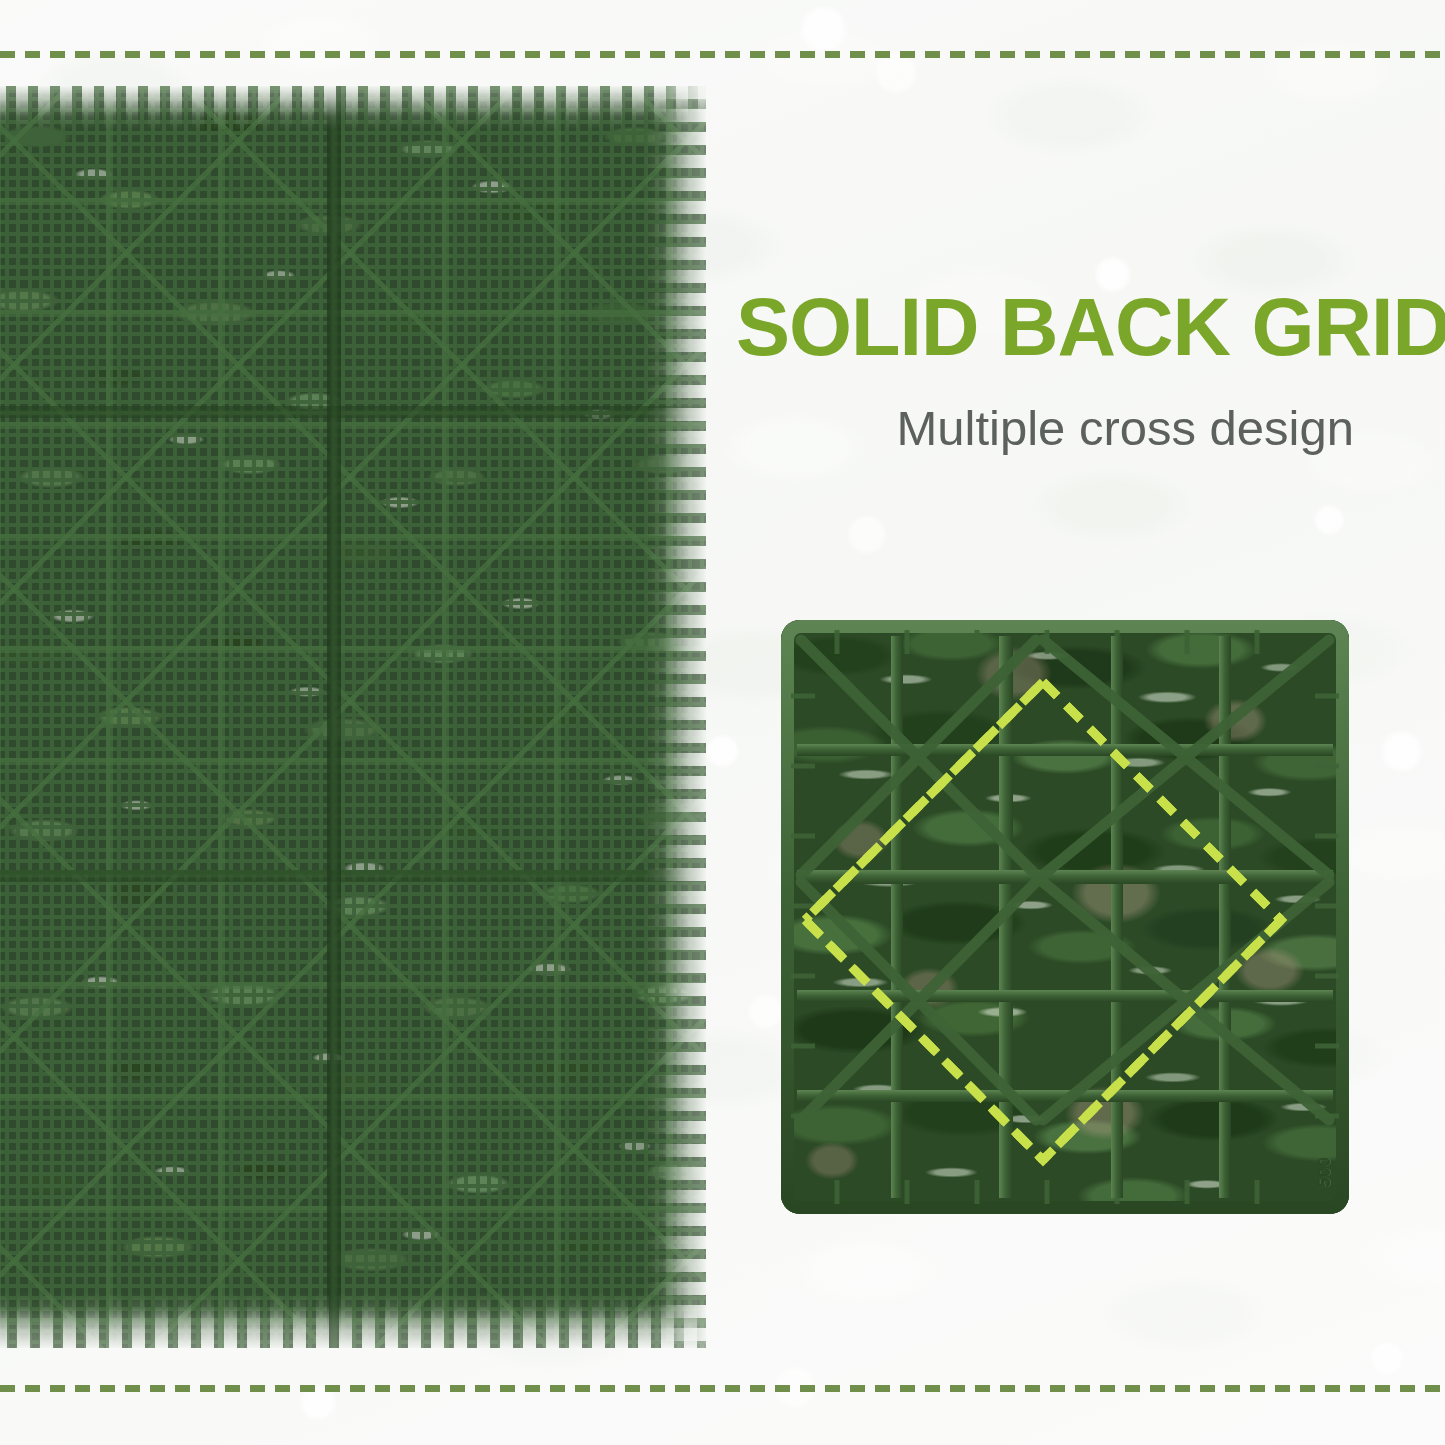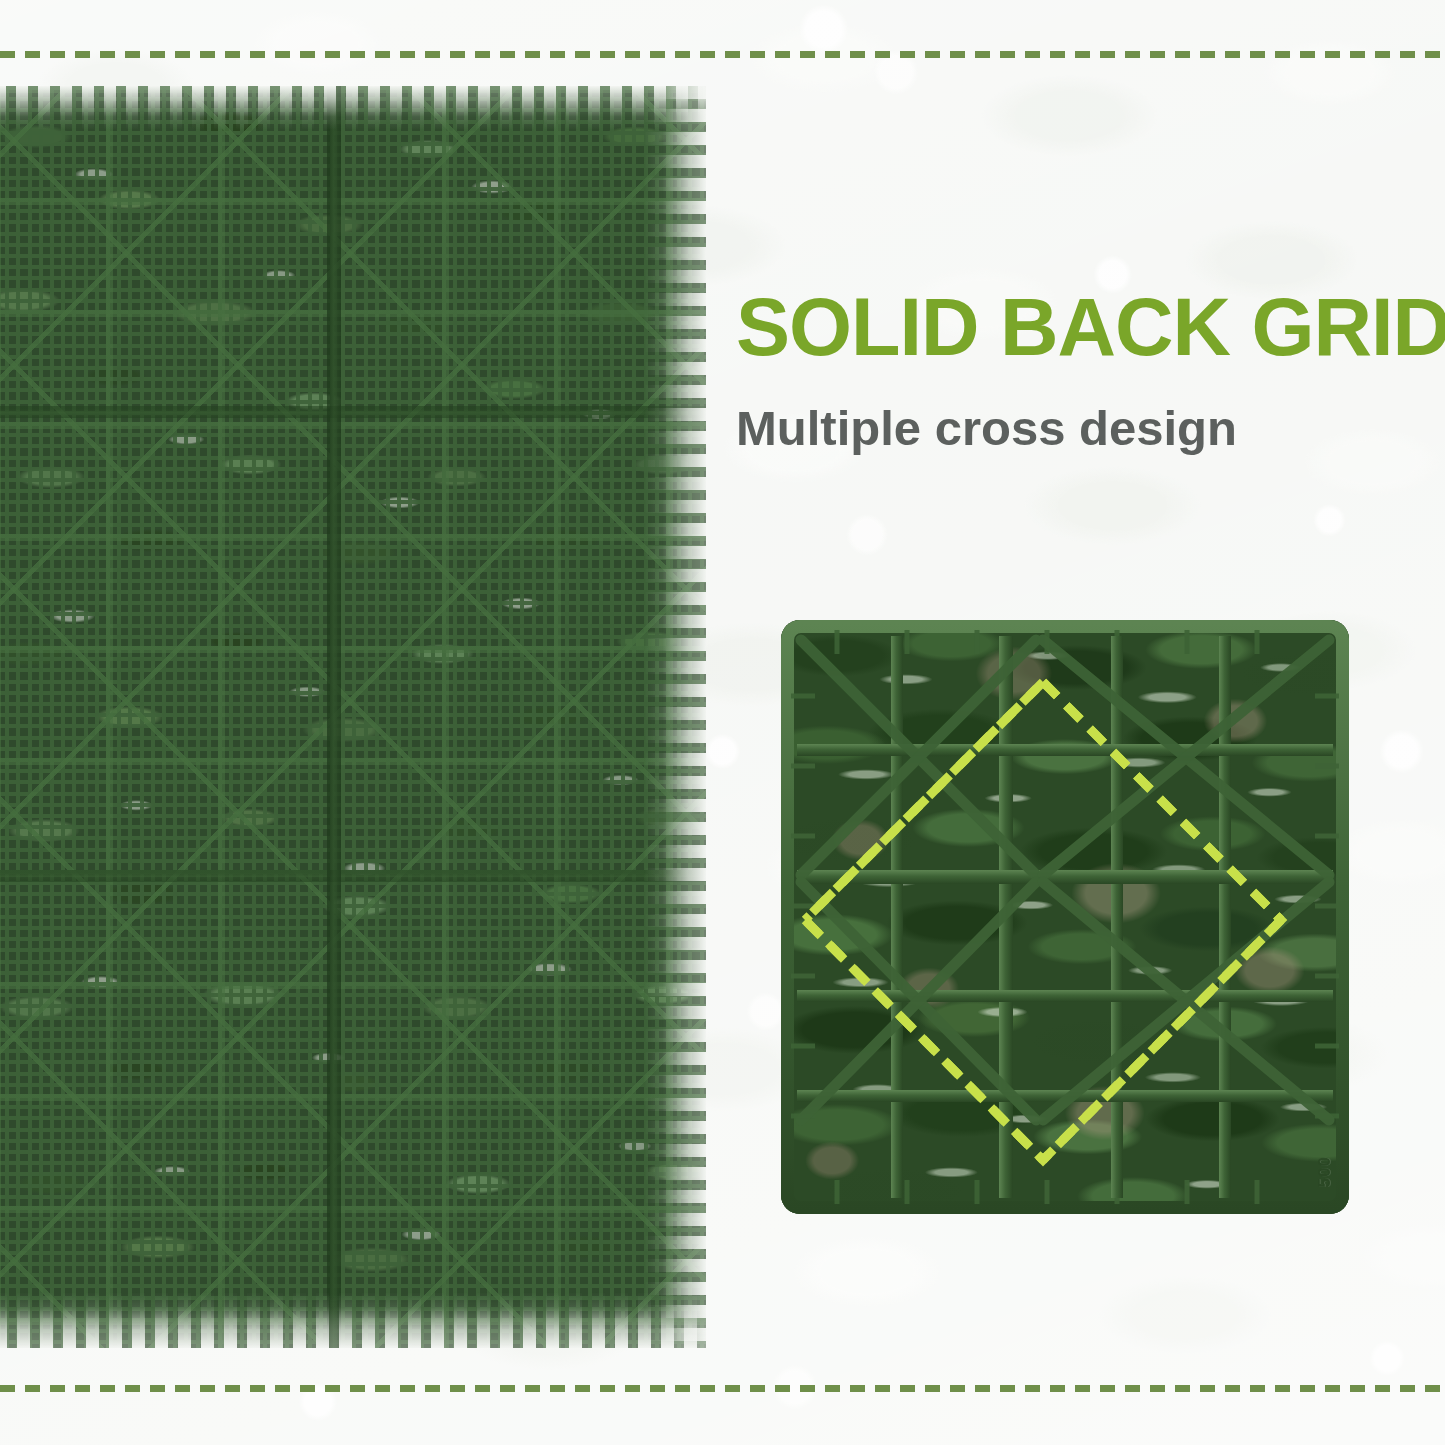--- a/index.html
+++ b/index.html
@@ -190,22 +190,22 @@
             mask-image:repeating-linear-gradient(to right, #000 0 13px, rgba(0,0,0,.35) 13px 23px);}
   .hero-edge-t{position:absolute;left:0;right:0;top:0;height:44px;
     background:linear-gradient(to top, transparent 0%, rgba(243,245,242,.12) 30%, rgba(243,245,242,.70) 72%, #f3f5f2 100%);
     -webkit-mask-image:repeating-linear-gradient(to right, #000 0 12px, rgba(0,0,0,.3) 12px 22px);
             mask-image:repeating-linear-gradient(to right, #000 0 12px, rgba(0,0,0,.3) 12px 22px);}
 
   
   .headline{position:absolute;left:736px;top:271px;width:690px;
     font-size:81px;line-height:1;font-weight:700;letter-spacing:-1px;
     color:#7aa629;white-space:nowrap;margin-top:16px;}
-  .subcopy{position:absolute;left:736px;top:398px;width:618px;text-align:left;
-    font-size:49px;line-height:1.24;font-weight:700;color:#5c605e;}
+  .subcopy{position:absolute;left:736px;top:398px;width:618px;text-align:right;
+    font-size:49px;line-height:1.24;font-weight:400;color:#5c605e;}
   .subcopy span{display:block;}
 
   
   .inset{position:absolute;left:781px;top:620px;width:568px;height:594px;
     border-radius:19px;overflow:hidden;background:#33522b;}
   .inset-leaf{position:absolute;inset:0;
     background-color:#2c4a26;
     background-image:
       radial-gradient(ellipse 78px 26px at 10% 6%, #24411e 0 58%, transparent 80%),
       radial-gradient(ellipse 66px 22px at 30% 4%, #3d6334 0 58%, transparent 80%),

